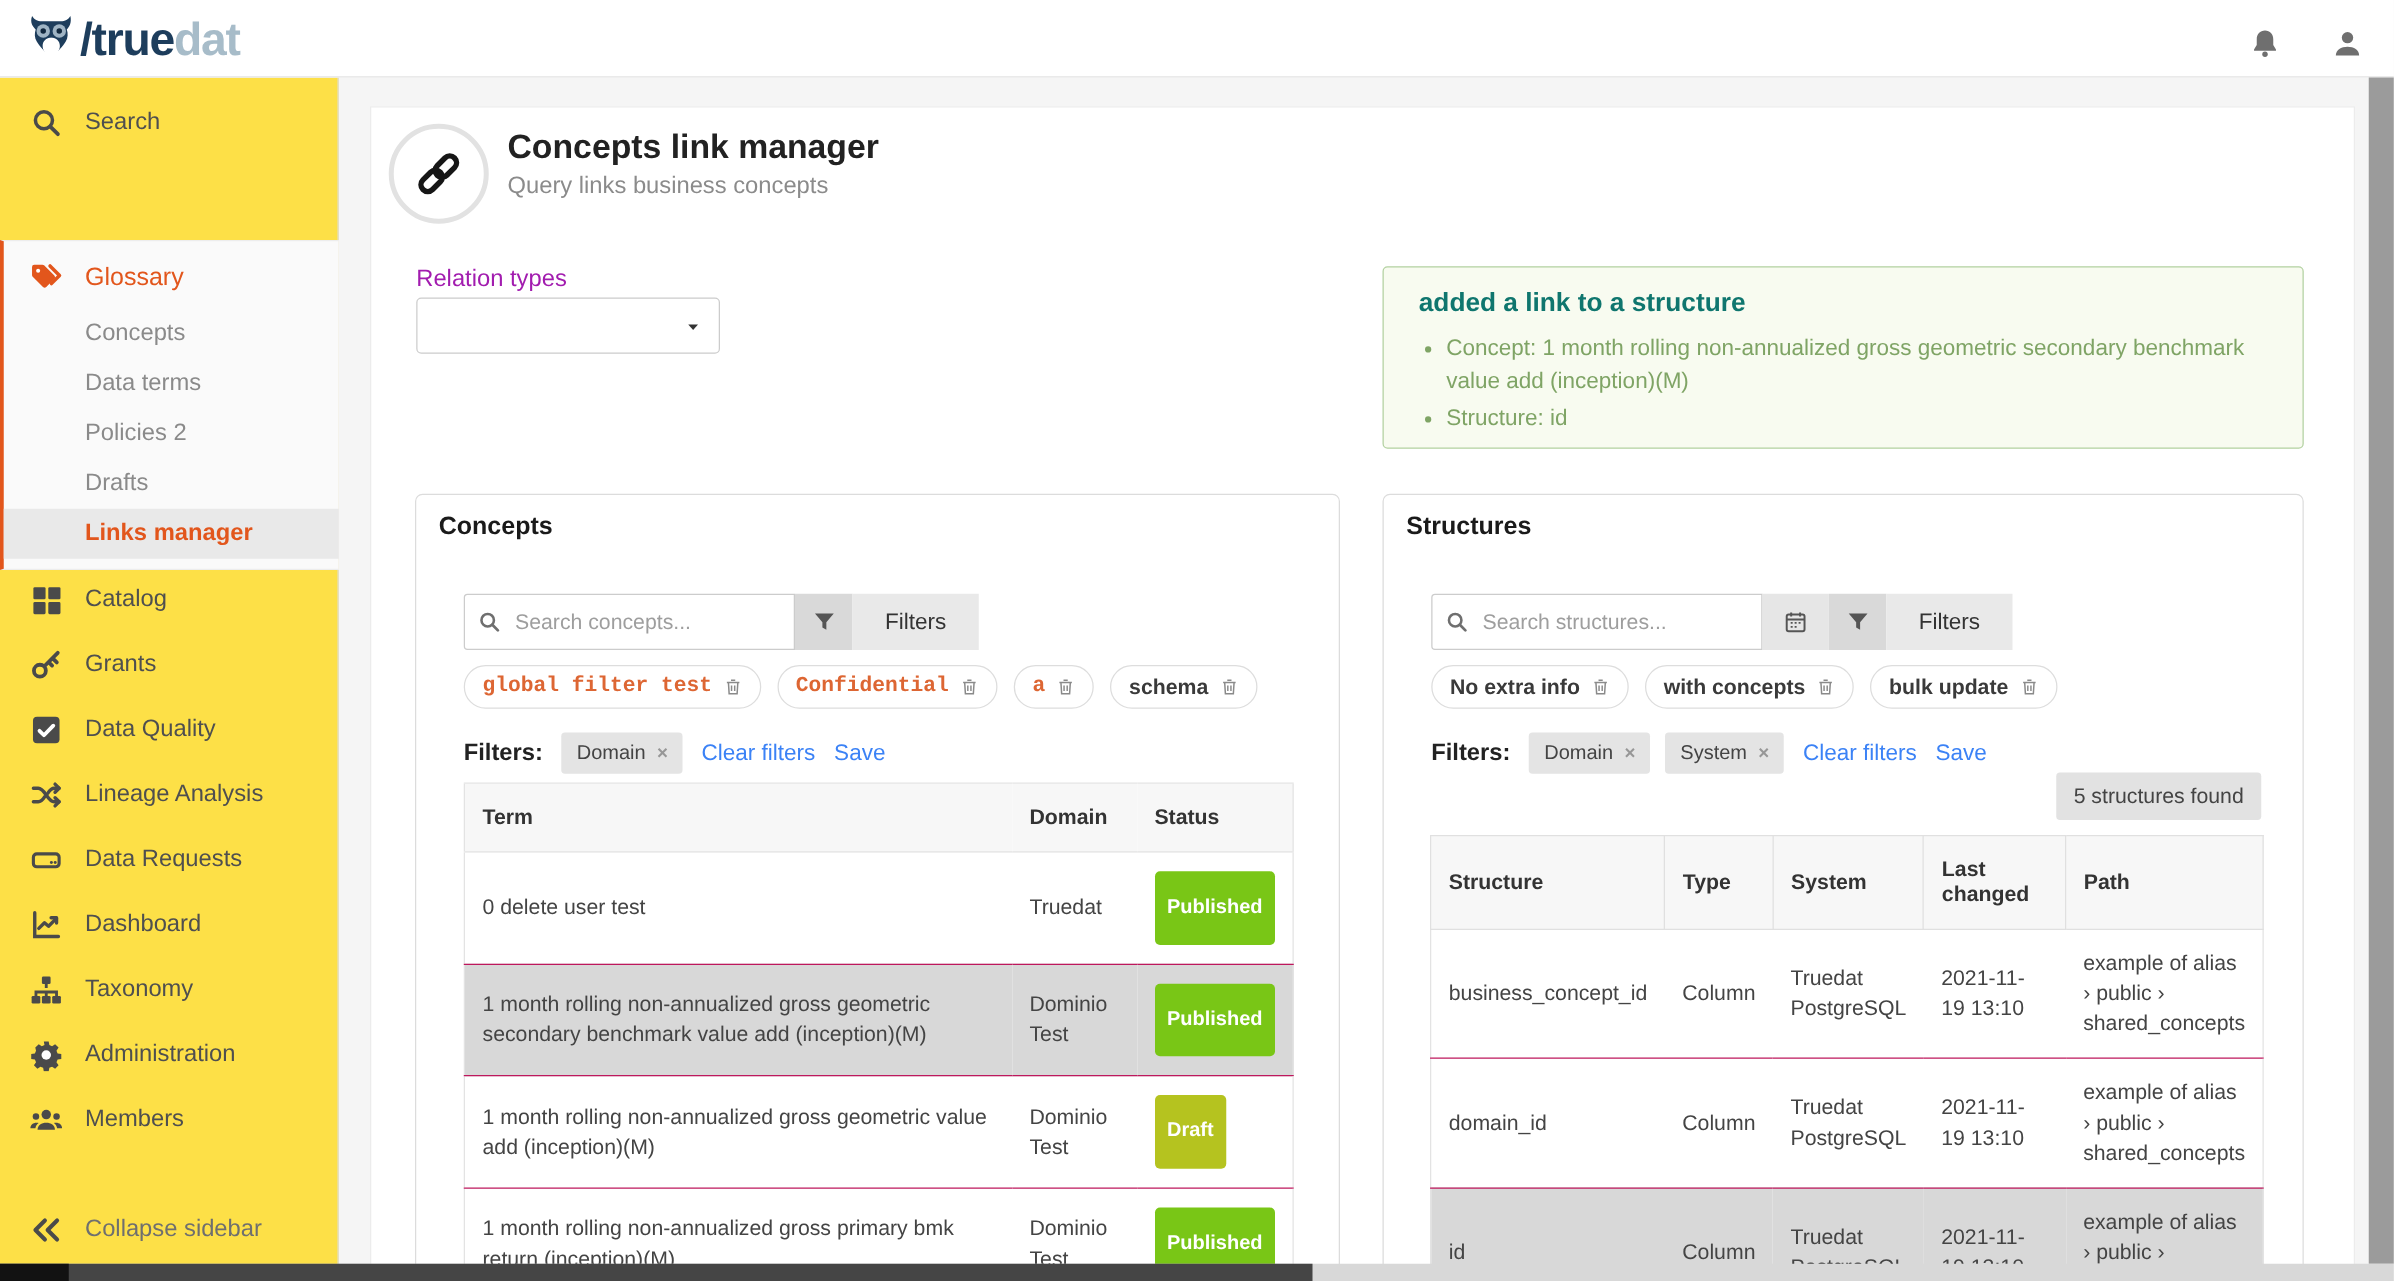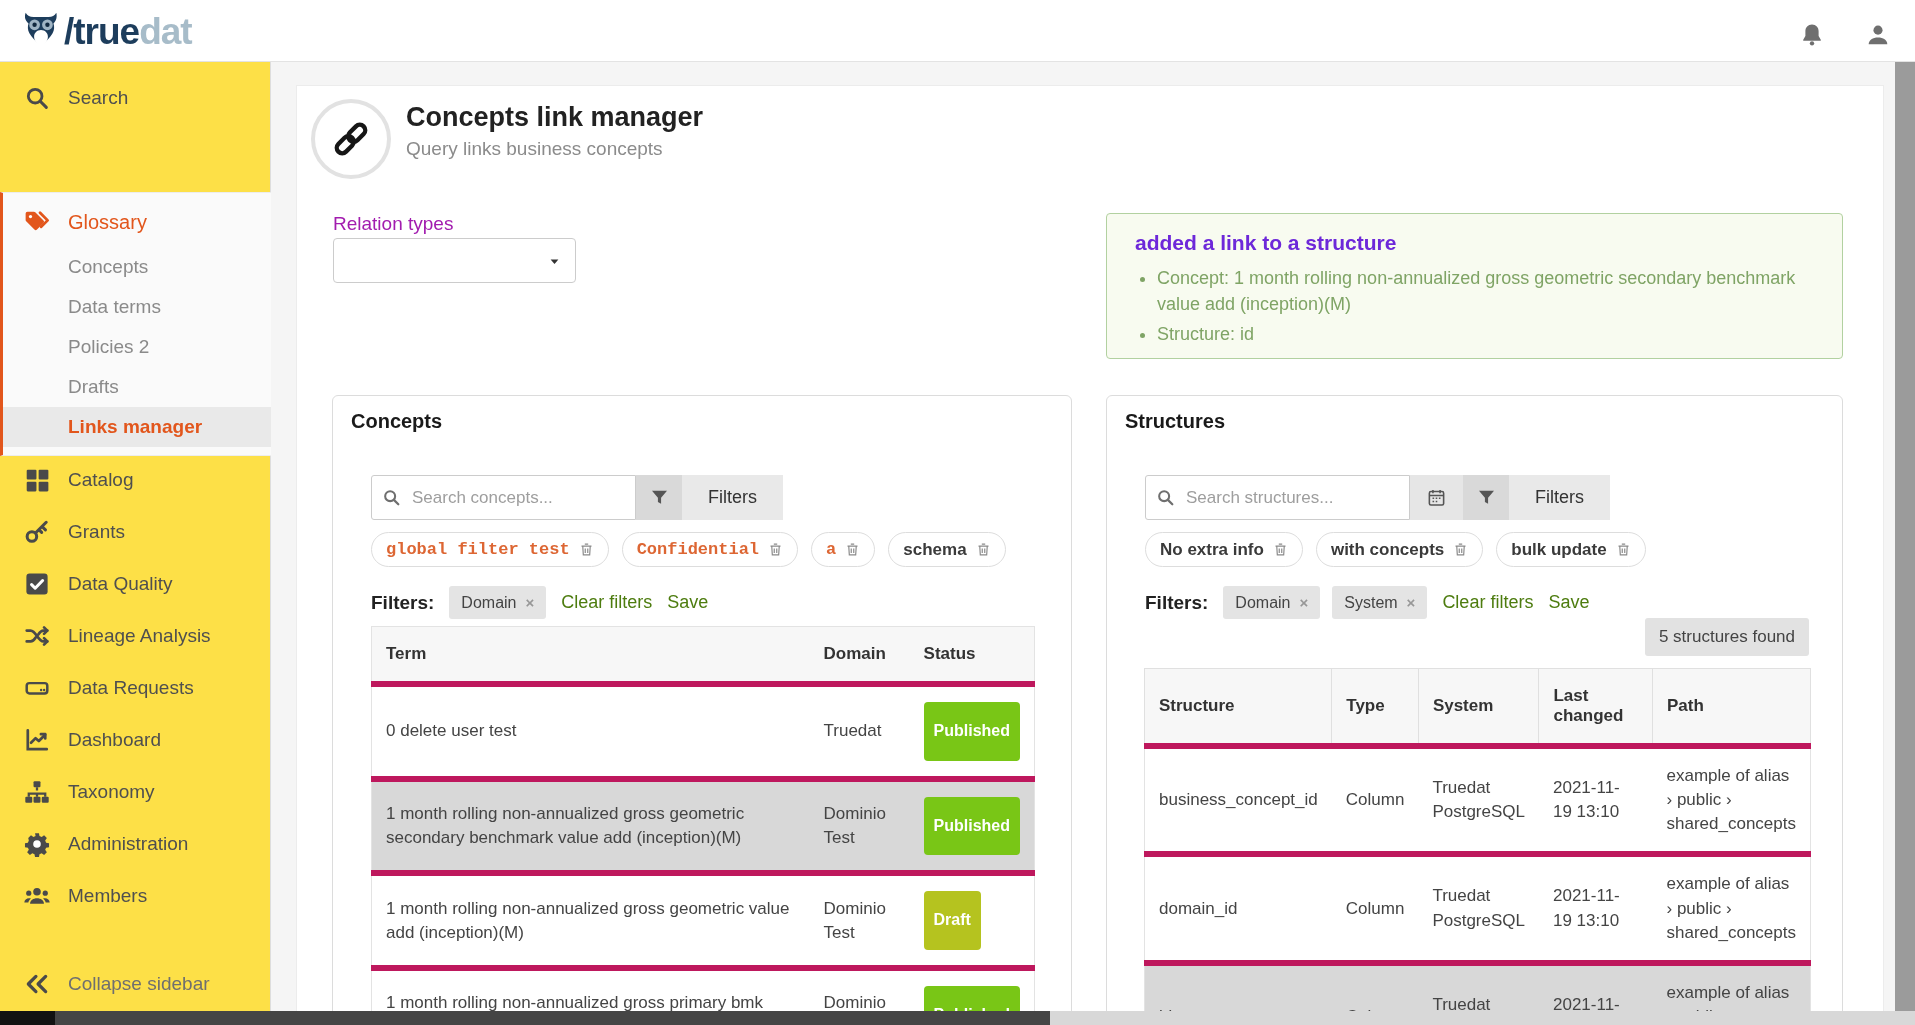--- a/index.html
+++ b/index.html
@@ -51,21 +51,21 @@
 
   .relation-label{position:absolute;left:36px;top:127px;font-size:19px;color:#a21caf;}
   .relation-select{position:absolute;left:36px;top:152px;width:243px;height:45px;border:1px solid #ccc;
     border-radius:4px;background:#fff;cursor:pointer;}
   .relation-select .caret{position:absolute;right:12px;top:14px;width:17px;height:17px;color:#333;}
   .relation-select .caret svg{width:17px;height:17px;}
 
   
   .notif{position:absolute;left:809px;top:127px;width:737px;height:146px;background:#f8fbf0;
     border:1px solid #b2d1a0;border-radius:4px;padding:17px 28px;}
-  .notif-title{font-size:21px;font-weight:700;color:#6d28d9;}
+  .notif-title{font-size:21px;font-weight:700;color:#0f766e;}
   .notif ul{margin:10px 0 0 0;padding-left:22px;}
   .notif li{font-size:18px;color:#7fa465;line-height:1.45;margin-bottom:4px;}
 
   
   .panel{position:absolute;top:309px;width:740px;height:760px;background:#fff;
     border:1px solid #dcdcdc;border-radius:6px;}
   #concepts-panel{left:35px;}
   #structures-panel{left:809px;width:737px;}
   .panel-title{position:absolute;left:18px;top:14px;font-size:20px;font-weight:700;color:#1a1a1a;}
 
@@ -89,33 +89,33 @@
   .chip.orange{color:#dd6633;font-family:Liberation Mono, monospace;}
   .chip.dark{color:#3a3a3a;}
   .chip .trash{width:15px;height:15px;color:#8a8a8a;cursor:pointer;}
   .chip .trash svg{width:15px;height:15px;}
 
   .filters-row{position:absolute;left:38px;top:190px;display:flex;align-items:center;gap:15px;}
   .filters-label{font-size:19px;font-weight:700;color:#222;}
   .afilter{display:inline-flex;align-items:center;gap:9px;height:33px;padding:0 12px;background:#e4e4e4;
     border-radius:3px;font-size:16px;color:#444;cursor:pointer;}
   .afilter .x{color:#979797;font-weight:700;font-size:15px;cursor:pointer;}
-  .flink{font-size:18px;color:#4d7c0f;cursor:pointer;}
+  .flink{font-size:18px;color:#3b82f6;cursor:pointer;}
 
   .results-badge{position:absolute;right:33px;top:222px;background:#e2e2e2;border-radius:3px;
     padding:9px 14px;font-size:17px;color:#444;}
 
   table.grid{border-collapse:collapse;position:absolute;background:#fff;}
   #concepts-table{left:38px;top:230px;width:664px;}
   #structures-table{left:37px;top:272px;width:667px;}
   table.grid th{background:#f7f7f7;text-align:left;font-size:17px;font-weight:700;color:#333;
     padding:17px 14px;border:1px solid #e3e3e3;border-left:none;border-right:none;}
   #structures-table th{border:1px solid #e0e0e0;}
   table.grid td{font-size:17px;color:#444;padding:15px 14px;vertical-align:middle;line-height:1.42;
-    border-top:6px solid #be185d;}
+    border-top:1px solid #be185d;}
   table.grid{border:1px solid #e3e3e3;}
   table.grid tr.hl td{background:#d8d8d8;}
   .badge{display:inline-block;padding:18px 10px;border-radius:4px;color:#fff;font-weight:700;font-size:16px;}
   #concepts-table td:nth-child(2){width:100px;}
   #concepts-table td:nth-child(3){width:112px;}
   #structures-table col.c1{width:183px;} #structures-table col.c2{width:75px;}
   #structures-table col.c3{width:113px;} #structures-table col.c4{width:128px;}
 
   
   .vscroll{position:absolute;right:0;top:62px;width:20px;bottom:14px;background:#9b9b9b;z-index:40;}

